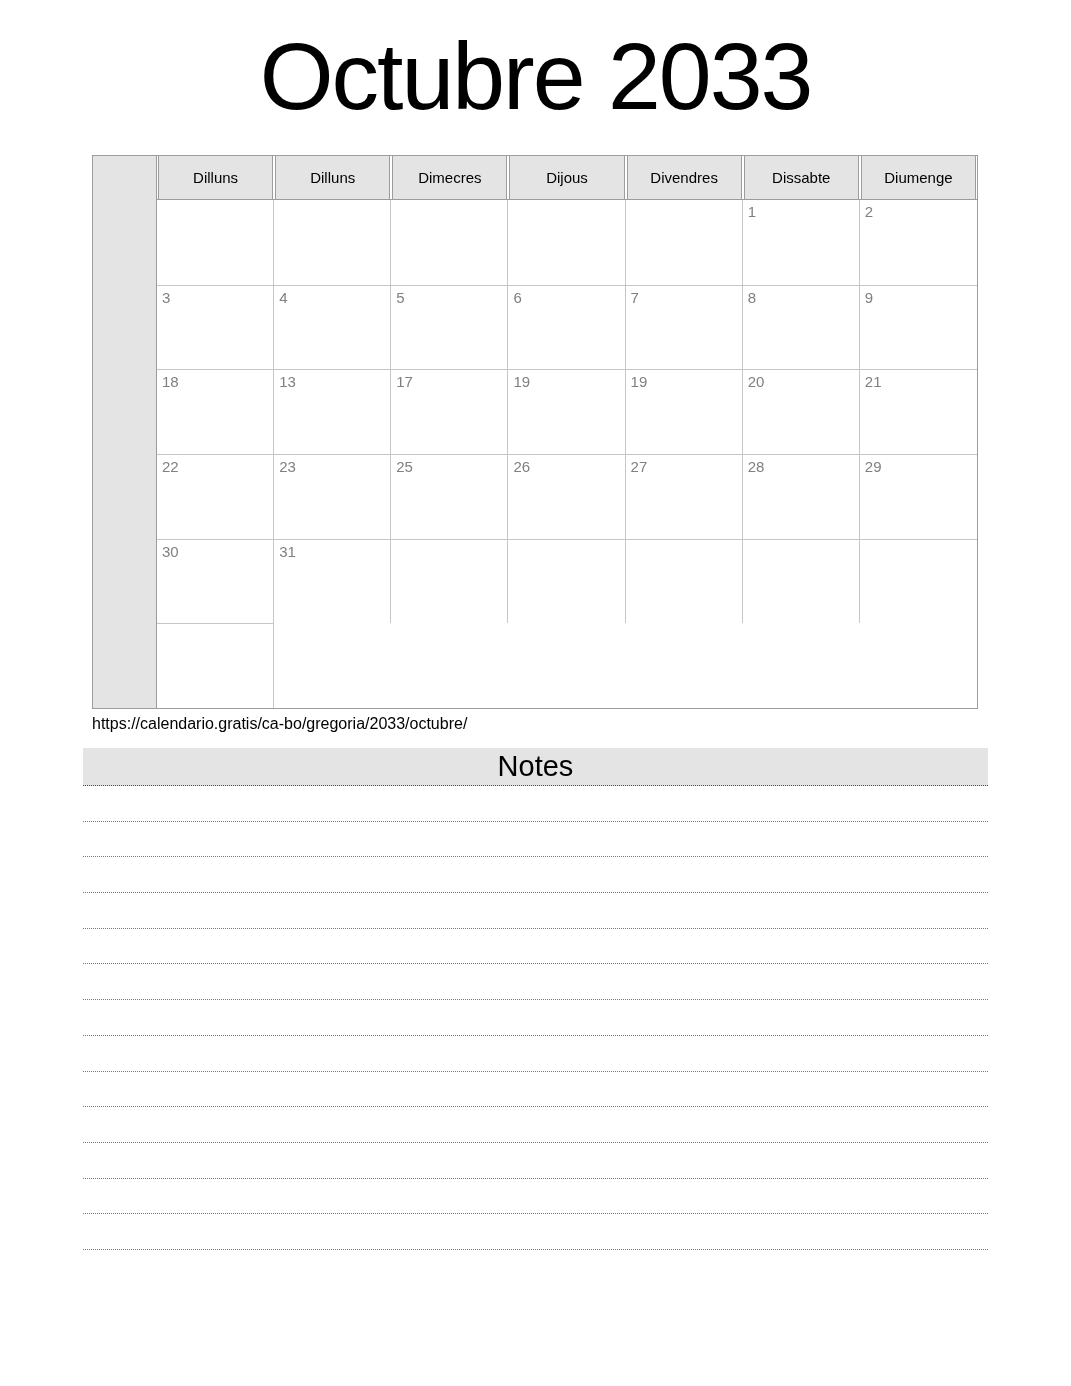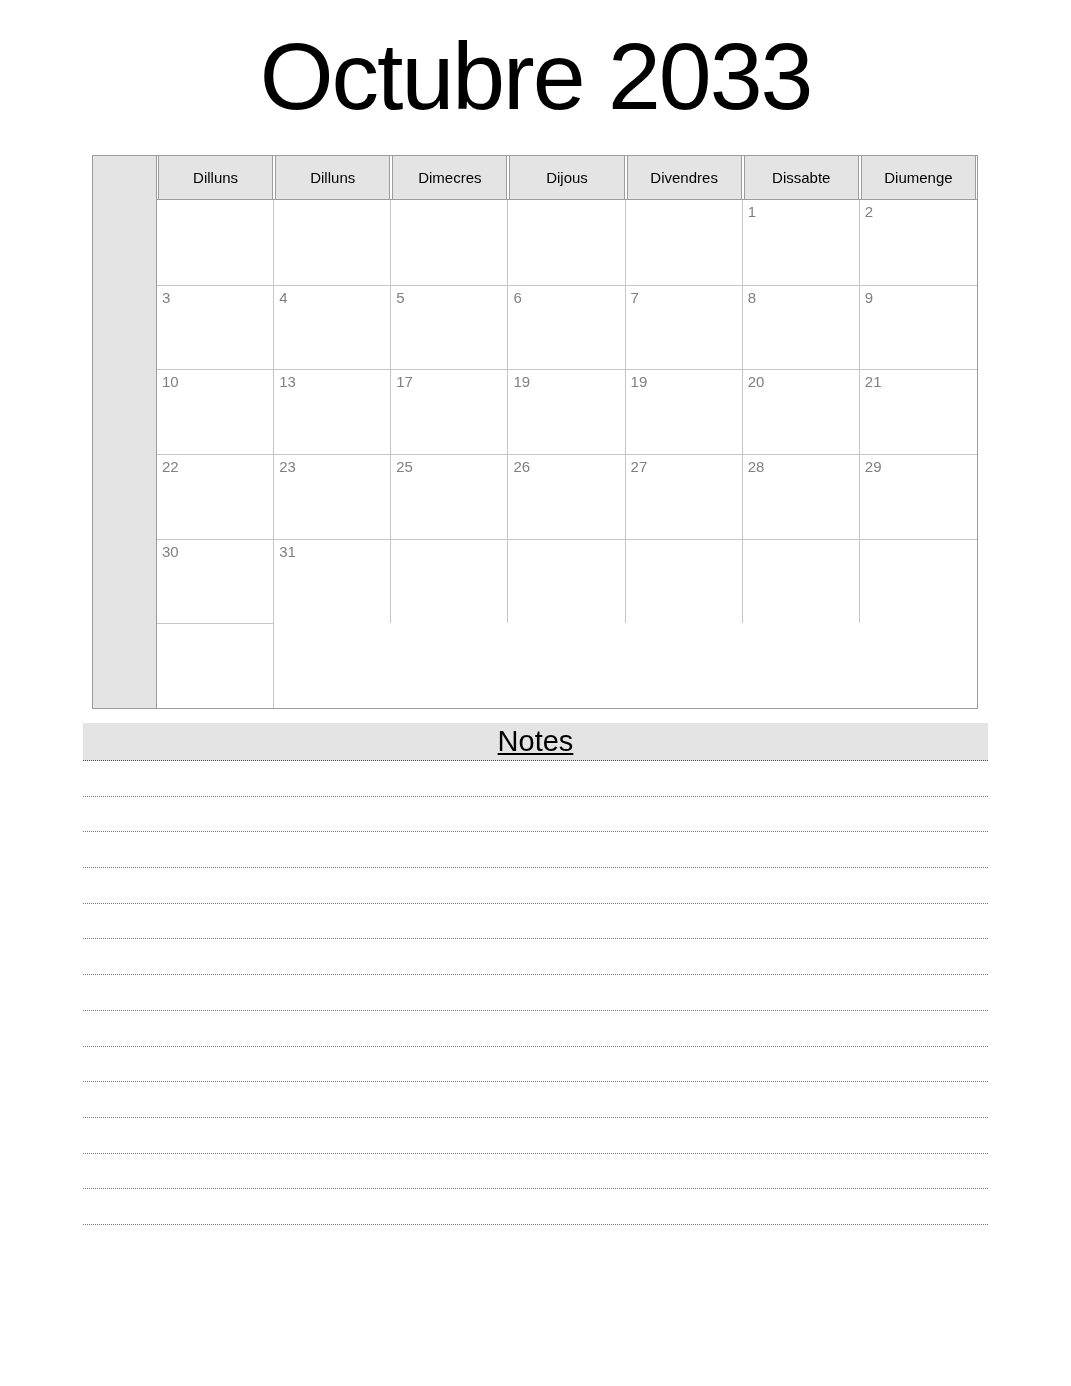--- a/index.html
+++ b/index.html
@@ -79,21 +79,21 @@
     color:var(--text);
   }
 
   
   .notes{ margin:14px 83px 0 83px; width:905px; }
   .notes-header{
     height:38px;
     background:var(--header-bg);
     border-bottom:1px dotted #4a4a4a;
     display:flex; align-items:center; justify-content:center;
-    font-size:29px; color:var(--text);text-decoration:underline;
+    font-size:29px; color:var(--text);
   }
   .note-line{
     height:35.7px;
     border-bottom:1px dotted var(--dotted-line);
   }
 </style>
 </head>
 <body>
 
 <div class="page">
@@ -120,21 +120,21 @@
           <div class="day"></div>
           <div class="day"><span>1</span></div>
           <div class="day"><span>2</span></div>
           <div class="day"><span>3</span></div>
           <div class="day"><span>4</span></div>
           <div class="day"><span>5</span></div>
           <div class="day"><span>6</span></div>
           <div class="day"><span>7</span></div>
           <div class="day"><span>8</span></div>
           <div class="day"><span>9</span></div>
-          <div class="day"><span>10</span></div>
+          <div class="day"><span>18</span></div>
           <div class="day"><span>13</span></div>
           <div class="day"><span>17</span></div>
           <div class="day"><span>19</span></div>
           <div class="day"><span>19</span></div>
           <div class="day"><span>20</span></div>
           <div class="day"><span>21</span></div>
           <div class="day"><span>22</span></div>
           <div class="day"><span>23</span></div>
           <div class="day"><span>25</span></div>
           <div class="day"><span>26</span></div>
@@ -146,20 +146,21 @@
           <div class="day"></div>
           <div class="day"></div>
           <div class="day"></div>
           <div class="day"></div>
           <div class="day"></div>
           <div class="day"></div>
         </div>
     </div>
   </div>
 
+  <div class="source-url">https://calendario.gratis/ca-bo/gregoria/2033/octubre/</div>
 
   <div class="notes">
     <div class="notes-header">
       <span>Notes</span>
     </div>
     <div id="note-lines">
         <div class="note-line"></div>
         <div class="note-line"></div>
         <div class="note-line"></div>
         <div class="note-line"></div>

